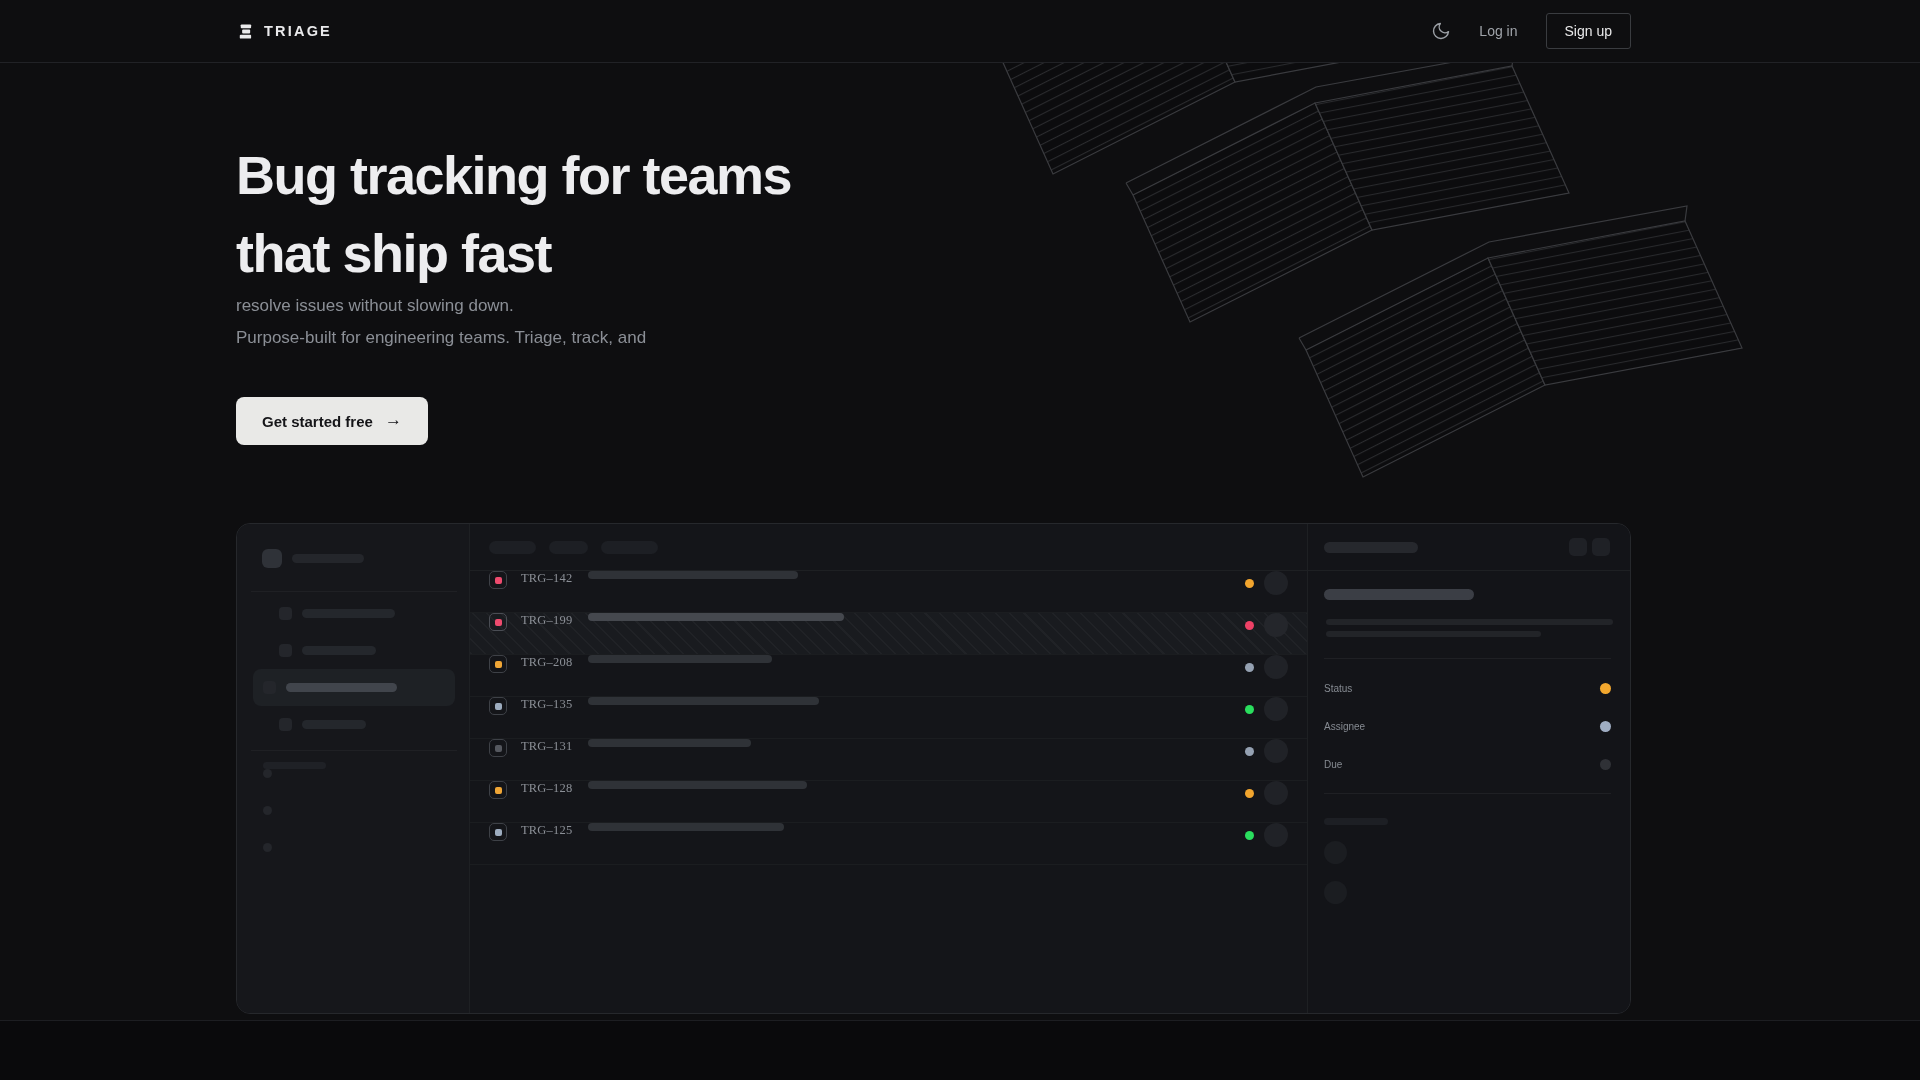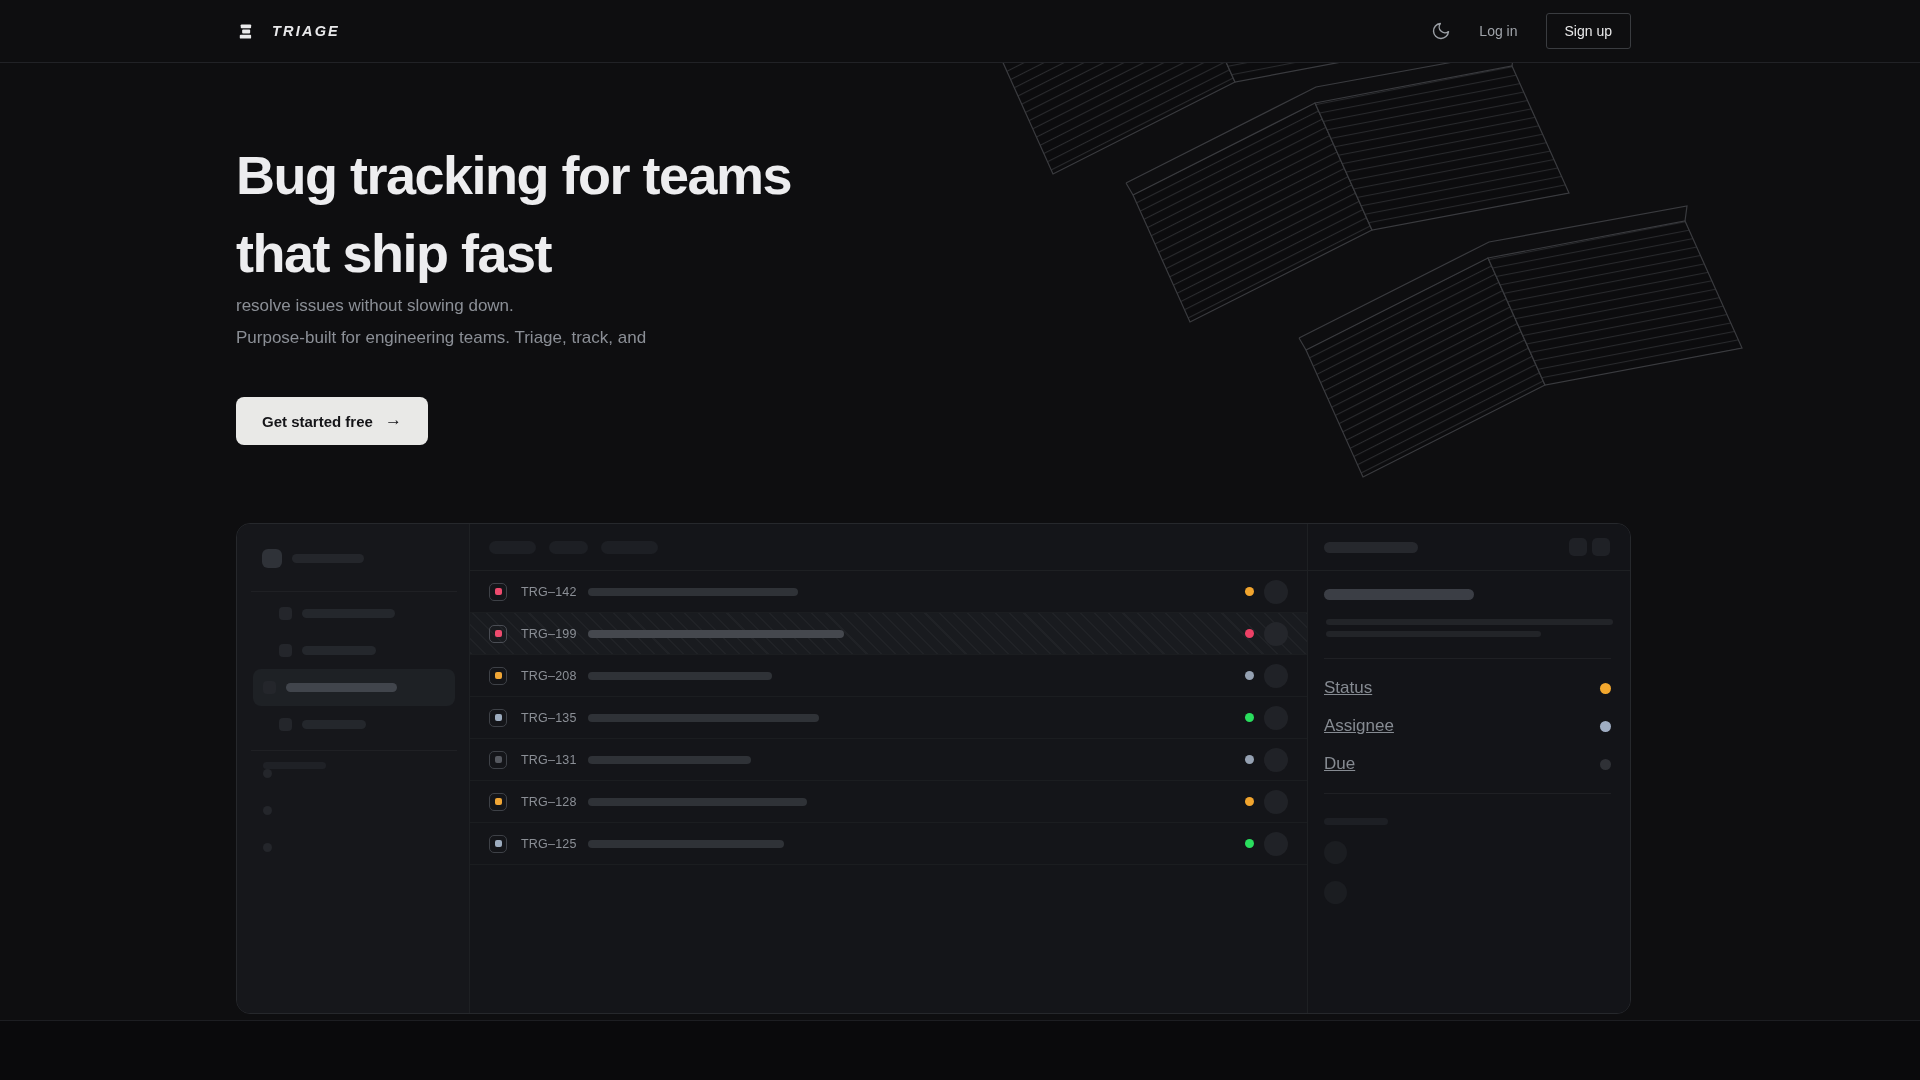--- a/index.html
+++ b/index.html
@@ -17,21 +17,21 @@
 
   
   .nav {
     position:absolute; top:0; left:0; right:0; height:63px;
     background:#0e0e10; border-bottom:1px solid #212226; z-index:10;
   }
   .nav-inner {
     width:1395px; margin-left:236px; height:100%;
     display:flex; align-items:center; justify-content:space-between;
   }
-  .brand { display:flex; align-items:center; gap:19px;font-style:italic; }
+  .brand { display:flex; align-items:center; gap:11px; }
   .brand-icon { width:17px; height:17px; display:block; }
   .brand-name { font-size:14.5px; font-weight:bold; letter-spacing:2.2px; color:#e9e9eb; }
   .nav-right { display:flex; align-items:center; gap:28px; }
   .theme-btn { width:20px; height:20px; background:none; border:none; cursor:pointer; display:flex; }
   .login-link { font-size:14px; color:#9fa3a9; text-decoration:none; cursor:pointer; background:none; border:none; font-family:inherit; }
   .signup-btn {
     background:transparent; border:1px solid #3a3c40; color:#e9e9ea;
     font-size:14px; font-family:inherit; padding:9px 18px; border-radius:3px; cursor:pointer;
   }
 
@@ -86,22 +86,22 @@
   .side-dot + .side-dot { margin-top:28px; }
 
   
   .mk-list { flex:1; background:#141519; border-right:1px solid #1e2023; display:flex; flex-direction:column; }
   .list-header { height:47px; border-bottom:1px solid #1e2023; display:flex; align-items:center; gap:13px; padding-left:19px; flex-shrink:0; }
   .tab-pill { height:13px; border-radius:7px; background:#1d1f24; }
   .tab-pill:nth-child(1) { width:47px; }
   .tab-pill:nth-child(2) { width:39px; }
   .tab-pill:nth-child(3) { width:57px; }
   .issue-row {
-    height:42px; display:flex; align-items:center; padding:0 19px;
-    border-bottom:1px solid #1b1d20; cursor:pointer;
+    height:42px; display:flex; align-items:flex-start; padding:0 19px;
+    border-bottom:1px solid #1b1d20; cursor:pointer;font-family:Liberation Serif, serif;
   }
   .issue-row.selected {
     background:#191b1f;
     background-image:repeating-linear-gradient(45deg, rgba(255,255,255,0.03) 0 1.5px, transparent 1.5px 10px);
   }
   .issue-icon {
     width:18px; height:18px; border:1.5px solid #3e4147; border-radius:5px;
     display:flex; align-items:center; justify-content:center; flex-shrink:0;
   }
   .issue-row.selected .issue-icon { border-color:#4a4d54; }
@@ -119,21 +119,21 @@
   .detail-header-bar { width:94px; height:11px; border-radius:6px; background:#26282d; }
   .detail-header-actions { margin-left:auto; display:flex; gap:5px; }
   .detail-action-btn { width:18px; height:18px; border-radius:5px; background:#1f2126; border:none; cursor:pointer; }
   .detail-body { padding:0 19px 0 16px; }
   .detail-title-bar { margin-top:18px; width:150px; height:11px; border-radius:6px; background:#3b3e45; }
   .detail-line1 { margin-top:19px; margin-left:2px; width:287px; height:6px; border-radius:3px; background:#222428; }
   .detail-line2 { margin-top:6px; margin-left:2px; width:215px; height:6px; border-radius:3px; background:#222428; }
   .detail-divider { border-top:1px solid #1f2024; margin-top:21px; }
   .detail-fields { padding-top:10px; }
   .field-row { height:38px; display:flex; align-items:center; }
-  .field-label { font-size:17px; color:#868b92;text-decoration:underline; }
+  .field-label { font-size:10px; color:#868b92; }
   .field-dot { margin-left:auto; width:11px; height:11px; border-radius:50%; }
   .detail-divider2 { border-top:1px solid #1f2024; margin-top:10px; }
   .detail-small-bar { margin-top:24px; width:64px; height:7px; border-radius:4px; background:#1d1f24; }
   .detail-circle { width:23px; height:23px; border-radius:50%; background:#1b1d21; }
   .detail-circle.c1 { margin-top:16px; }
   .detail-circle.c2 { margin-top:17px; }
 </style>
 </head>
 <body>
 

